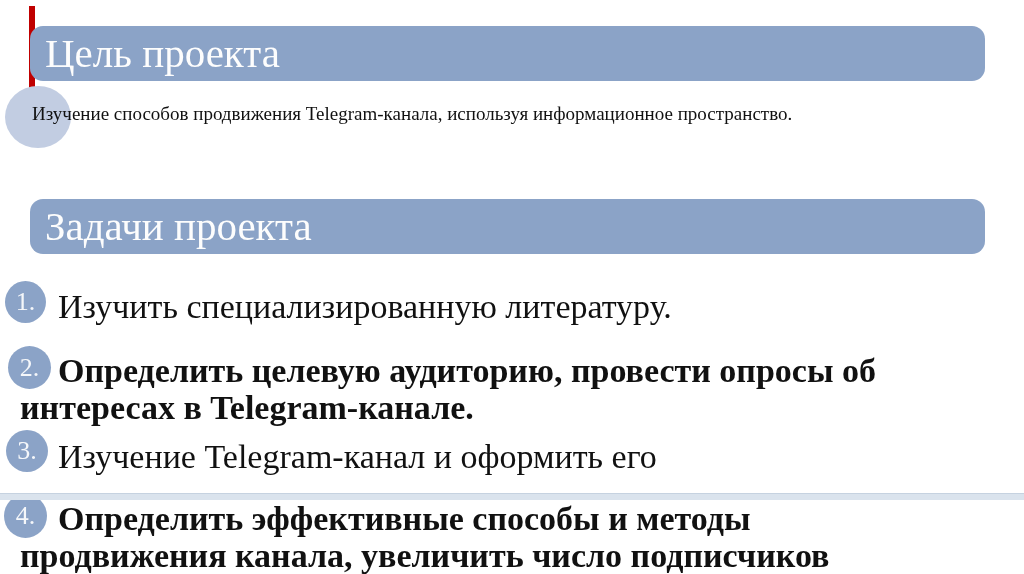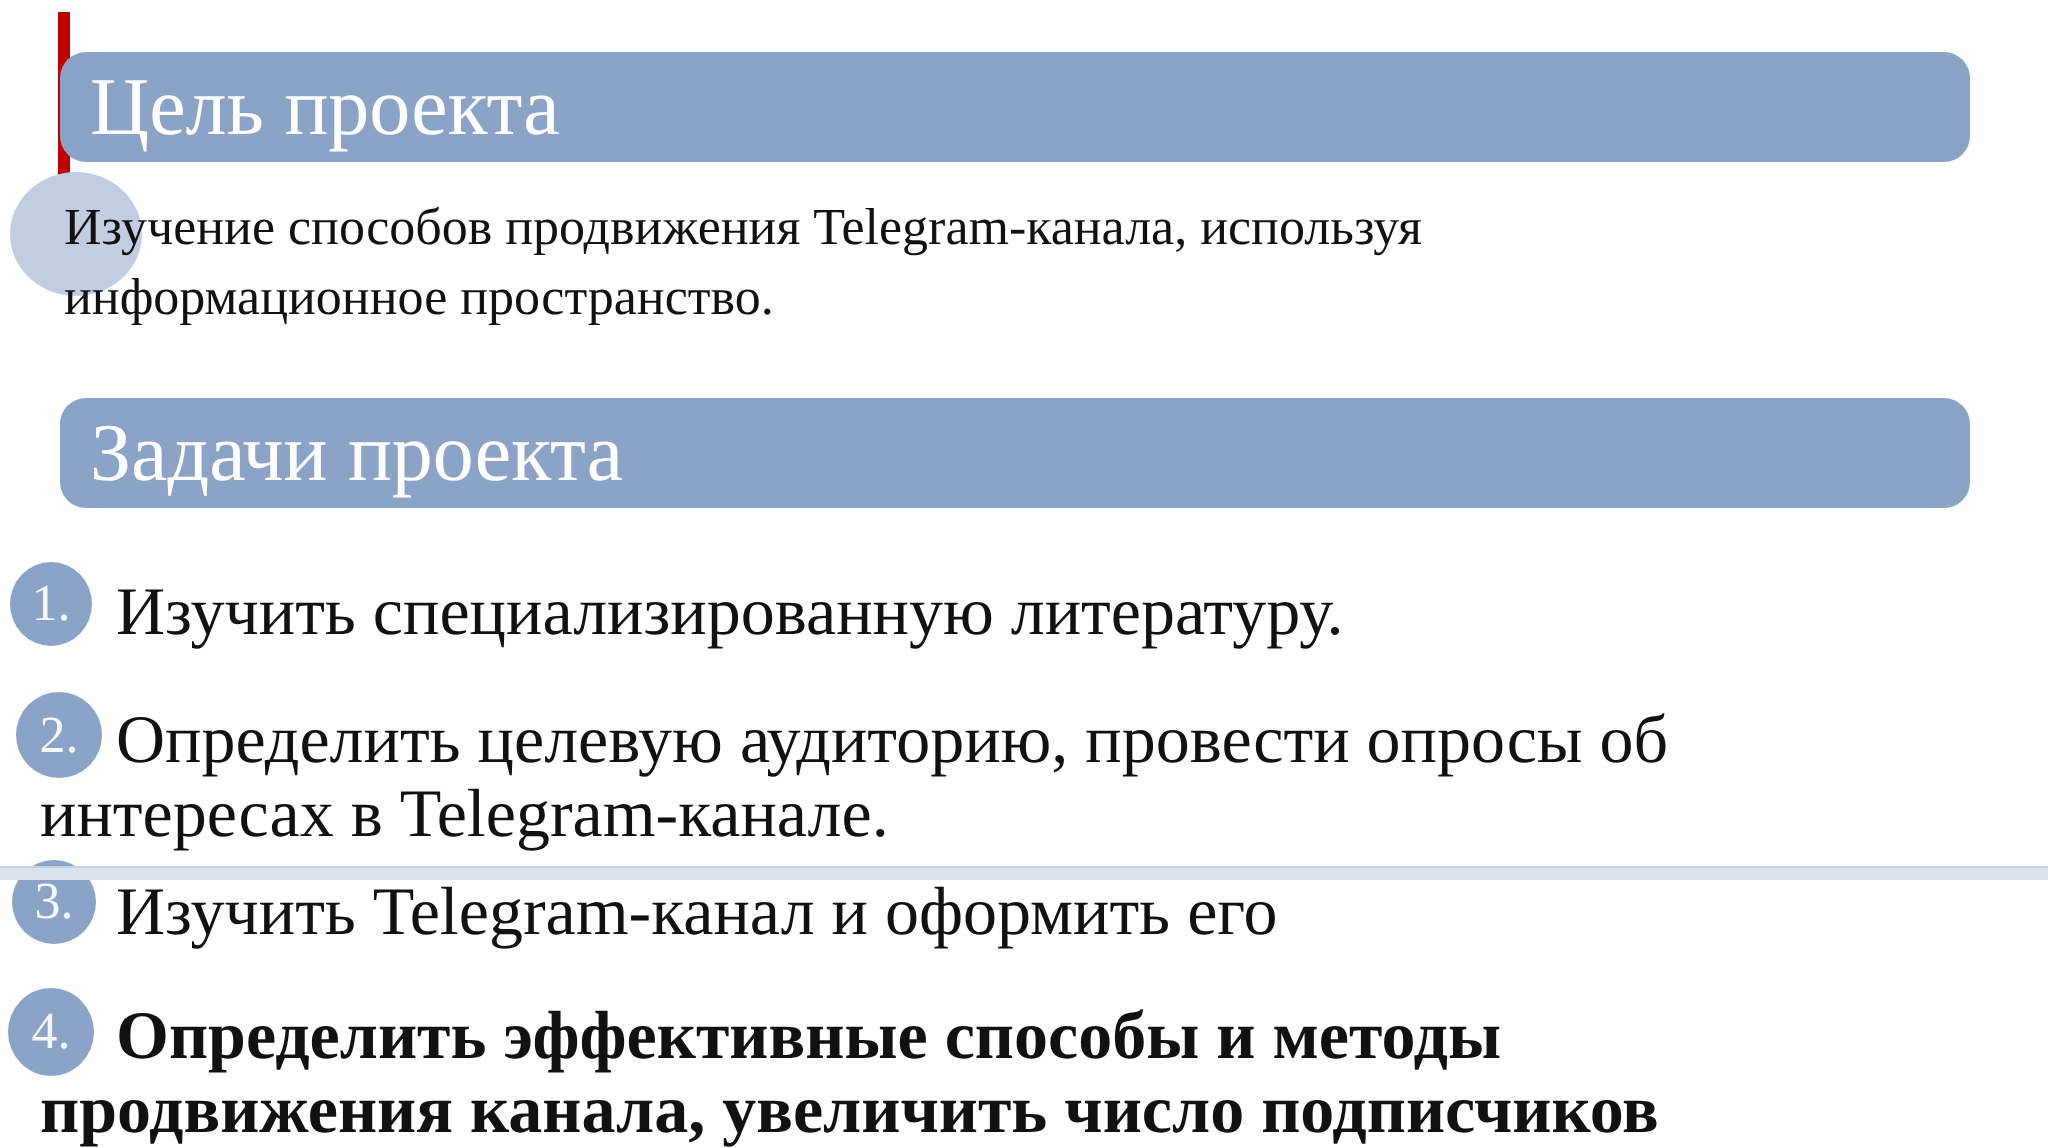--- a/index.html
+++ b/index.html
@@ -4,21 +4,21 @@
 <style>
   html, body {
     margin: 0; padding: 0;
     width: 1024px; height: 574px;
     background: #ffffff;
     overflow: hidden;
     font-family: "Liberation Serif", "DejaVu Serif", serif;
   }
   .slide {
     position: relative;
-    width: 1024px; height: 440px;
+    width: 1024px; height: 500px;
     background: #ffffff;
   }
   .accent-bar {
     position: absolute;
     left: 29px; top: 6px;
     width: 6px; height: 82px;
     background: #C00000;
   }
   .header-bar {
     position: absolute;
@@ -39,21 +39,21 @@
     position: absolute;
     left: 5px; top: 86px;
     width: 66px; height: 62px;
     border-radius: 50%;
     background: #C2CDE2;
   }
   .body-text {
     position: absolute;
     left: 32px; top: 96px;
     width: 800px;
-    font-size: 26px;
+    font-size: 19px;
     line-height: 35px;
     color: #111111;
   }
   .task-badge {
     position: absolute;
     background: #8BA3C7;
     border-radius: 50%;
     color: #F5F7FA;
     font-size: 26px;
     text-align: center;
@@ -64,21 +64,21 @@
   #badge-4 { left: 4px;  top: 494px; width: 43px; height: 44px; line-height: 44px; }
   .task-text {
     position: absolute;
     left: 20px;
     font-size: 34px;
     line-height: 37px;
     color: #111111;
     text-indent: 38px;
   }
   #task-text-1 { top: 288px; width: 950px; }
-  #task-text-2 { top: 352px; width: 925px; }
+  #task-text-2 { top: 352px; width: 925px; font-weight: bold; }
   #task-text-3 { top: 438px; width: 950px; }
   #task-text-4 { top: 500px; width: 940px; font-weight: bold; }
   .footer-band {
     position: absolute;
     left: 0; bottom: 0;
     width: 1024px; height: 6px;
     background: #DAE3ED;
     border-top: 1px solid #C6D2E0;
     box-sizing: content-box;
   }
@@ -98,20 +98,20 @@
 
   <div class="header-bar" id="tasks-header">Задачи проекта</div>
 
   <div class="task-badge" id="badge-1">1.</div>
   <div class="task-text" id="task-text-1">Изучить специализированную литературу.</div>
 
   <div class="task-badge" id="badge-2">2.</div>
   <div class="task-text" id="task-text-2">Определить целевую аудиторию, провести опросы об интересах в Telegram-канале.</div>
 
   <div class="task-badge" id="badge-3">3.</div>
-  <div class="task-text" id="task-text-3">Изучить Telegram-канал и оформить его</div>
+  <div class="task-text" id="task-text-3">Изучение Telegram-канал и оформить его</div>
 
   <div class="task-badge" id="badge-4">4.</div>
   <div class="task-text" id="task-text-4">Определить эффективные способы и методы продвижения канала, увеличить число подписчиков</div>
 
   <div class="footer-band"></div>
 
 </div>
 
 </body></html>

